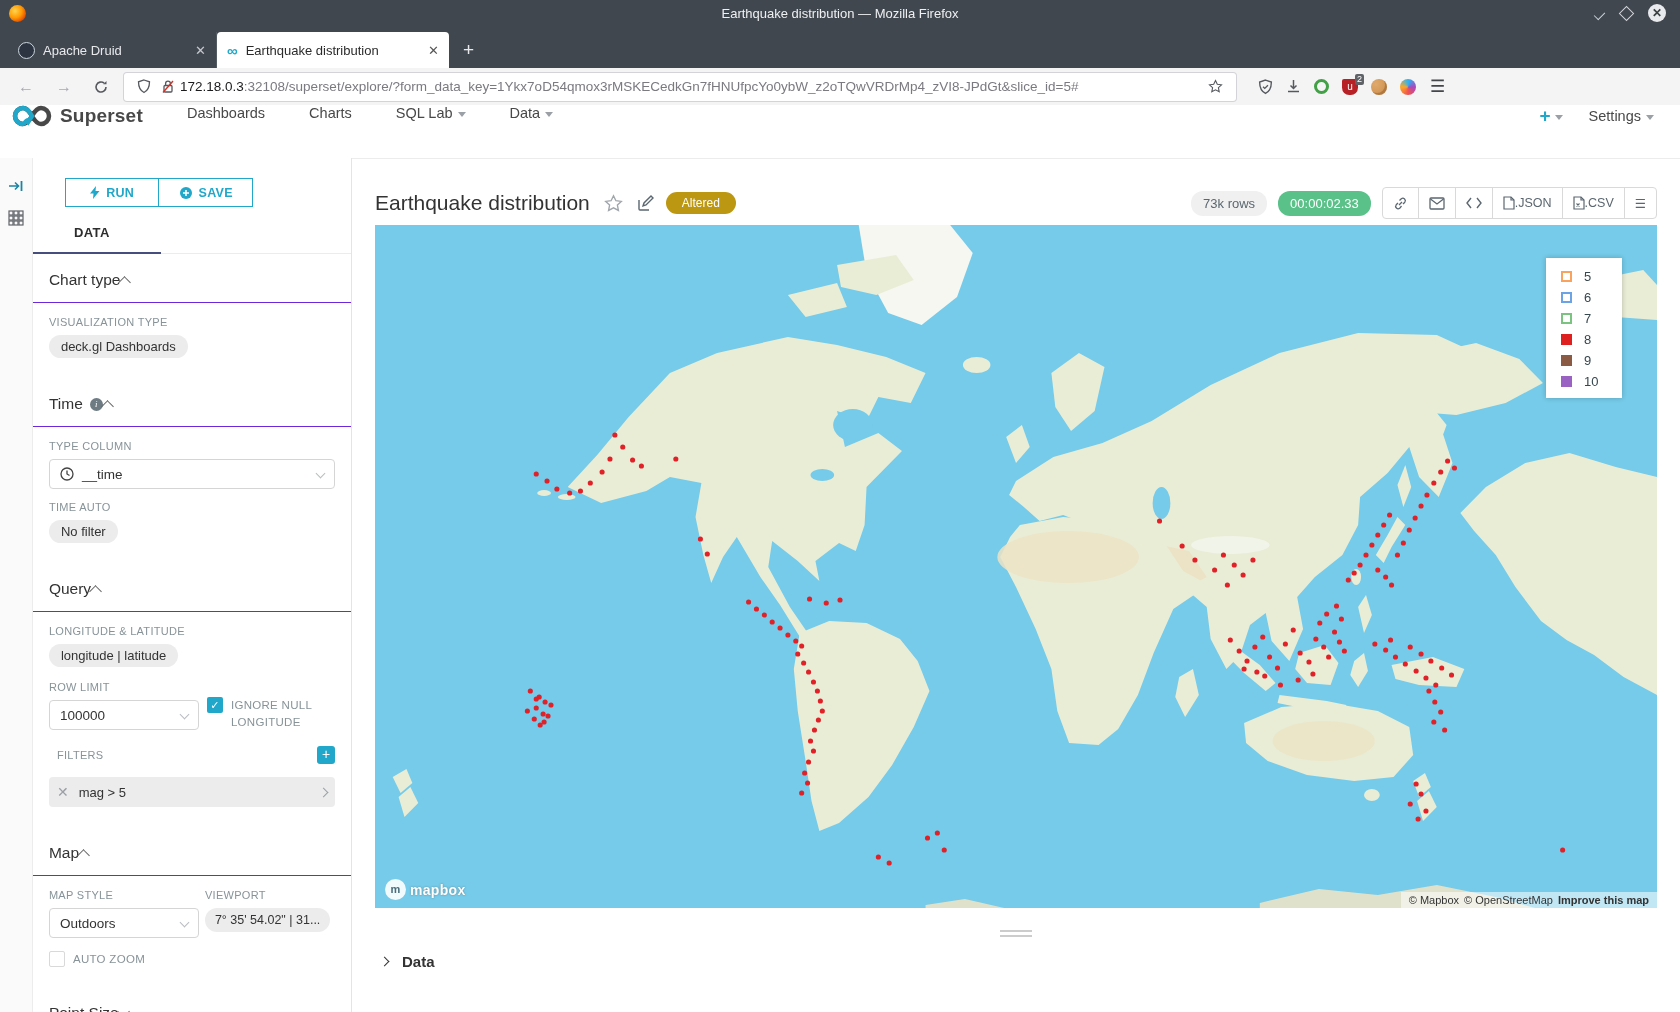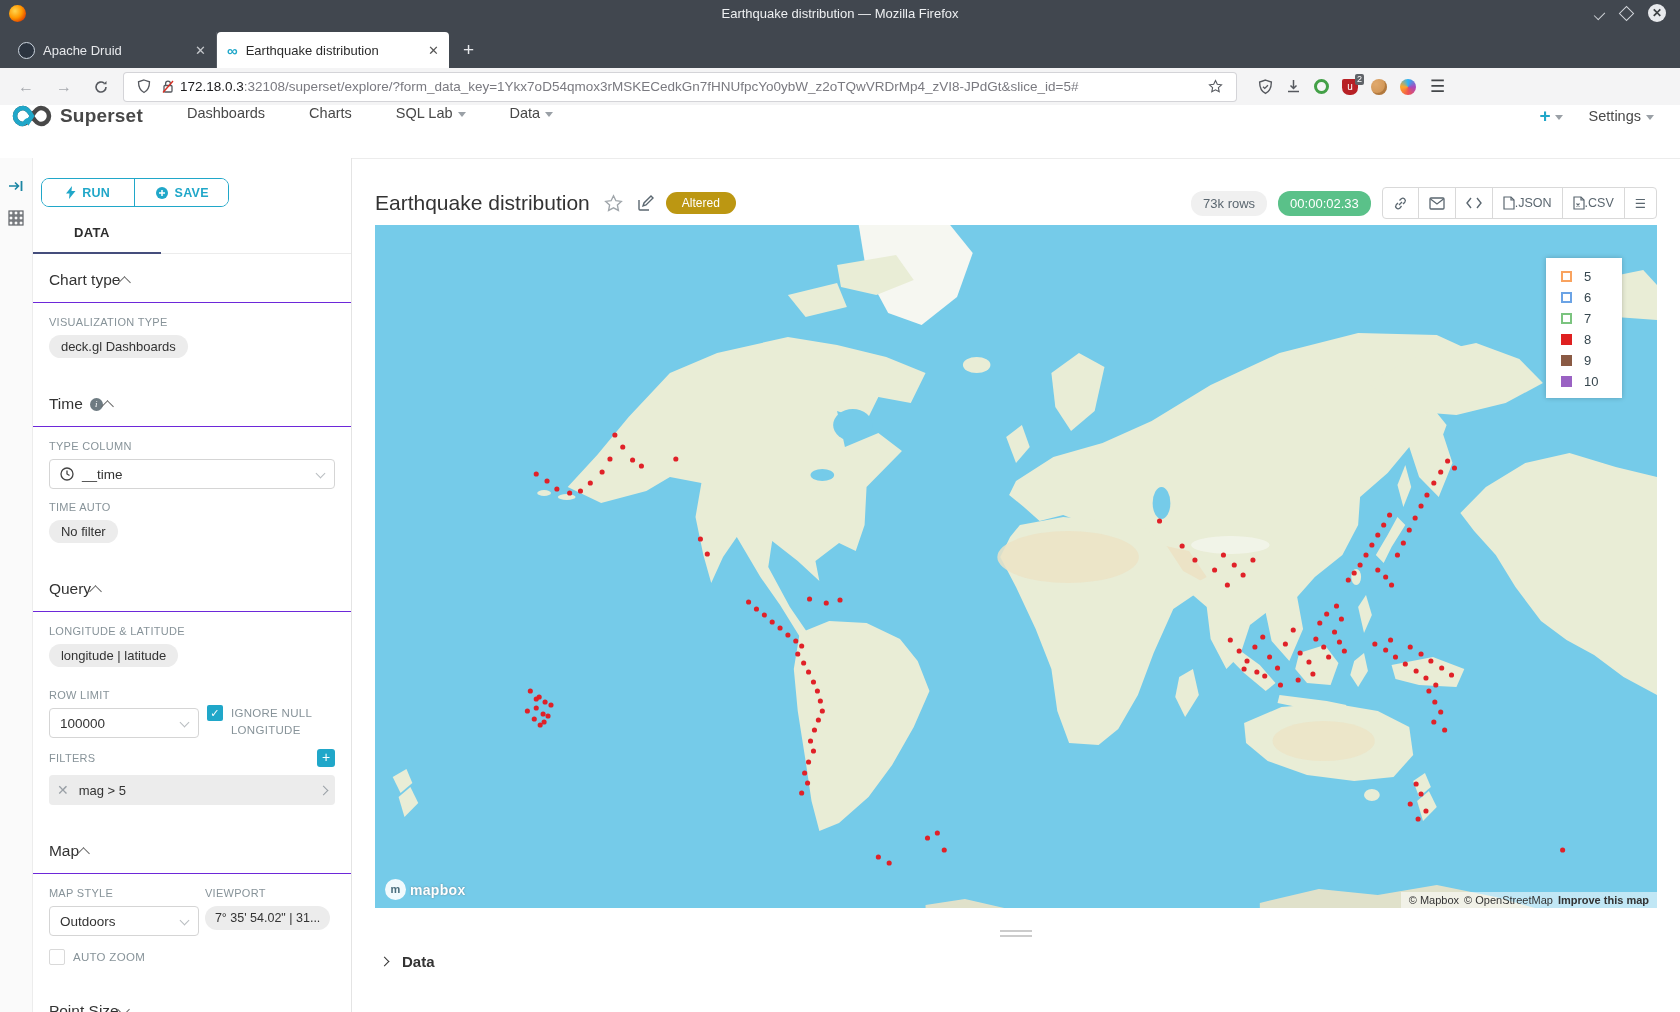--- a/index.html
+++ b/index.html
@@ -44,21 +44,21 @@
   .nav-item{font-size:14.5px;color:#484848;margin-left:44px;display:flex;align-items:center;gap:5px;}
   .caret{width:0;height:0;border-left:4px solid transparent;border-right:4px solid transparent;border-top:5px solid #9aa0a6;margin-top:2px;}
   .nav-right{margin-left:auto;display:flex;align-items:center;margin-right:26px;gap:26px;}
   .plus-new{color:var(--accent);font-size:19px;font-weight:bold;display:flex;align-items:center;gap:4px;}
   
   .content{position:absolute;left:0;top:158px;width:1680px;height:854px;display:flex;}
   .rail{width:32px;background:#fafafa;border-right:1px solid #ececec;padding-top:20px;display:flex;flex-direction:column;align-items:center;gap:16px;}
   .panel{width:319px;border-right:1px solid #e4e4e4;background:#fff;overflow:hidden;}
   .main{flex:1;padding:0 23px;}
   
-  .btn-group{display:flex;margin:20px 8px 0;width:186px;border:1px solid var(--accent);border-radius:8px;overflow:hidden;}
+  .btn-group{display:flex;margin:20px 32px 0;width:186px;border:1px solid var(--accent);border-radius:0;overflow:hidden;}
   .btn-half{flex:1;display:flex;align-items:center;justify-content:center;gap:6px;height:27px;color:var(--accent);font-size:12.5px;font-weight:bold;letter-spacing:.3px;background:#fff;}
   .btn-half + .btn-half{border-left:1px solid var(--accent);}
   .panel-tabs{position:relative;margin-top:14px;border-bottom:1px solid #ececec;height:32px;}
   .tab-data{position:absolute;left:41px;top:4px;font-size:13px;font-weight:bold;color:#2d2d2d;letter-spacing:.4px;}
   .tab-indicator{position:absolute;left:0;bottom:-1px;width:128px;height:2px;background:var(--indicator);}
   .sec-head{display:flex;align-items:center;padding:17px 16px 13px;border-bottom:1px solid #6d28d9;}
   .sec-title{font-size:15.5px;color:#333;display:flex;align-items:center;gap:7px;}
   .chev{width:8px;height:8px;border-right:1.6px solid #666;border-bottom:1.6px solid #666;display:inline-block;}
   .chev.up{transform:rotate(-135deg);margin-top:4px;}
   .chev.down{transform:rotate(45deg);margin-bottom:3px;}
@@ -311,38 +311,38 @@
         <span class="pill">No filter</span>
       </div>
 
       <div class="sec-head">
         <span class="sec-title">Query</span>
         <span class="chev up"></span>
       </div>
       <div class="sec-body">
         <div class="ctl-label">LONGITUDE &amp; LATITUDE</div>
         <span class="pill">longitude | latitude</span>
-        <div class="q-grid" style="margin-top:22px;">
+        <div class="q-grid" style="margin-top:14px;">
           <div class="q-col-l">
             <div class="ctl-label">ROW LIMIT</div>
             <div class="select">
               <span>100000</span>
               <span class="spacer"></span>
               <span class="chev sel"></span>
             </div>
           </div>
           <div class="q-col-r">
             <div class="checkrow" style="margin-top:16px;">
               <span class="checkbox on">✓</span>
               <span><span>IGNORE NULL</span><br><span>LONGITUDE</span></span>
             </div>
           </div>
         </div>
         <div class="filters-head" style="margin-top:10px;">
-          <span class="ctl-label" style="margin:0;">FILTERS</span>
+          <span class="ctl-label" style="margin:8px;">FILTERS</span>
           <span class="add-btn">+</span>
         </div>
         <div class="filter-pill">
           <span class="filter-x">✕</span>
           <span class="filter-val">mag &gt; 5</span>
           <span class="chev right" style="border-color:#9aa0a6;"></span>
         </div>
       </div>
 
       <div class="sec-head">

